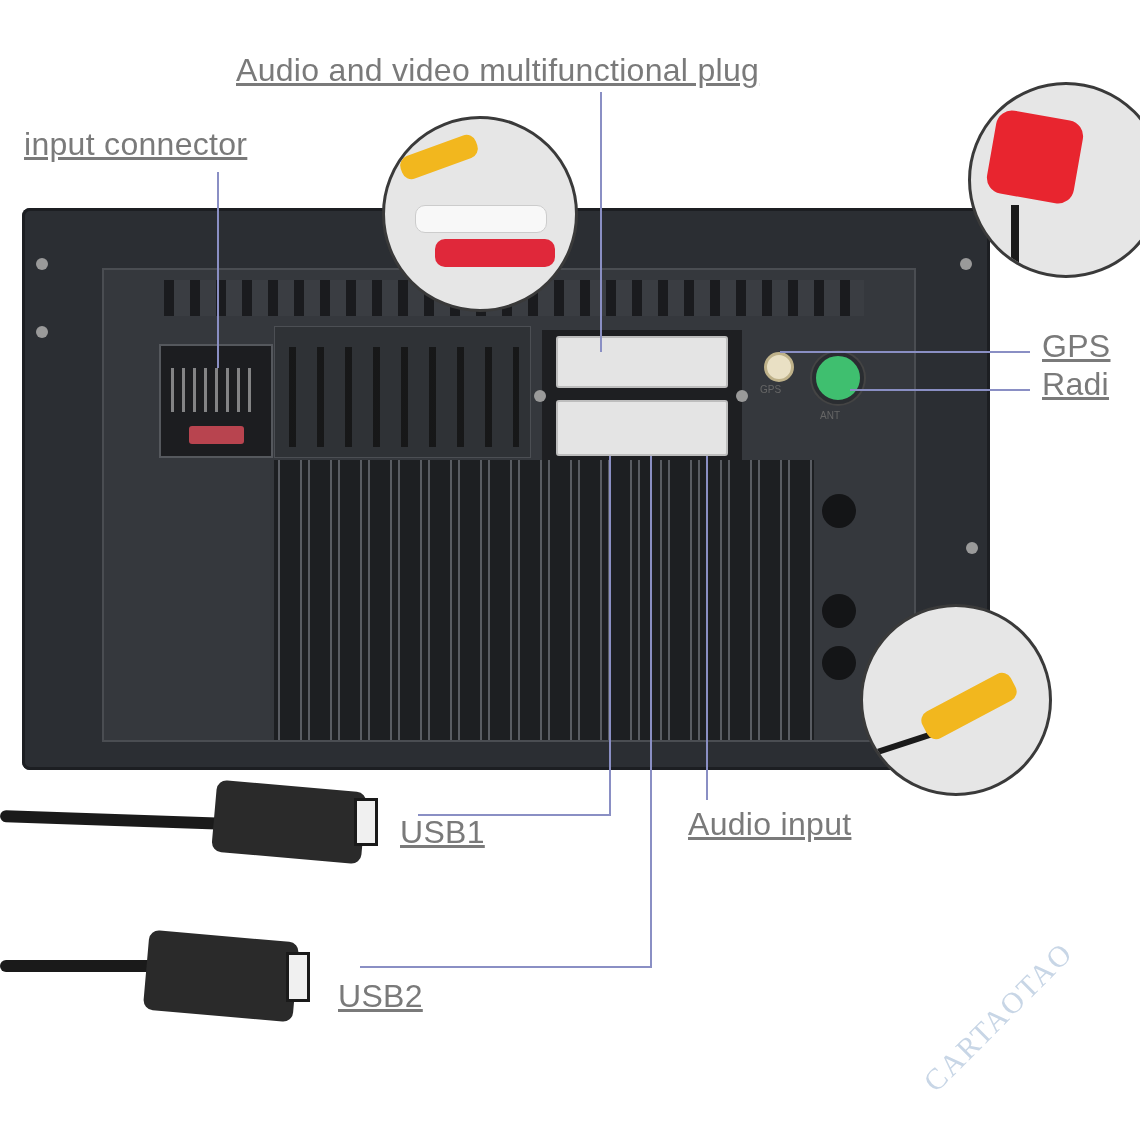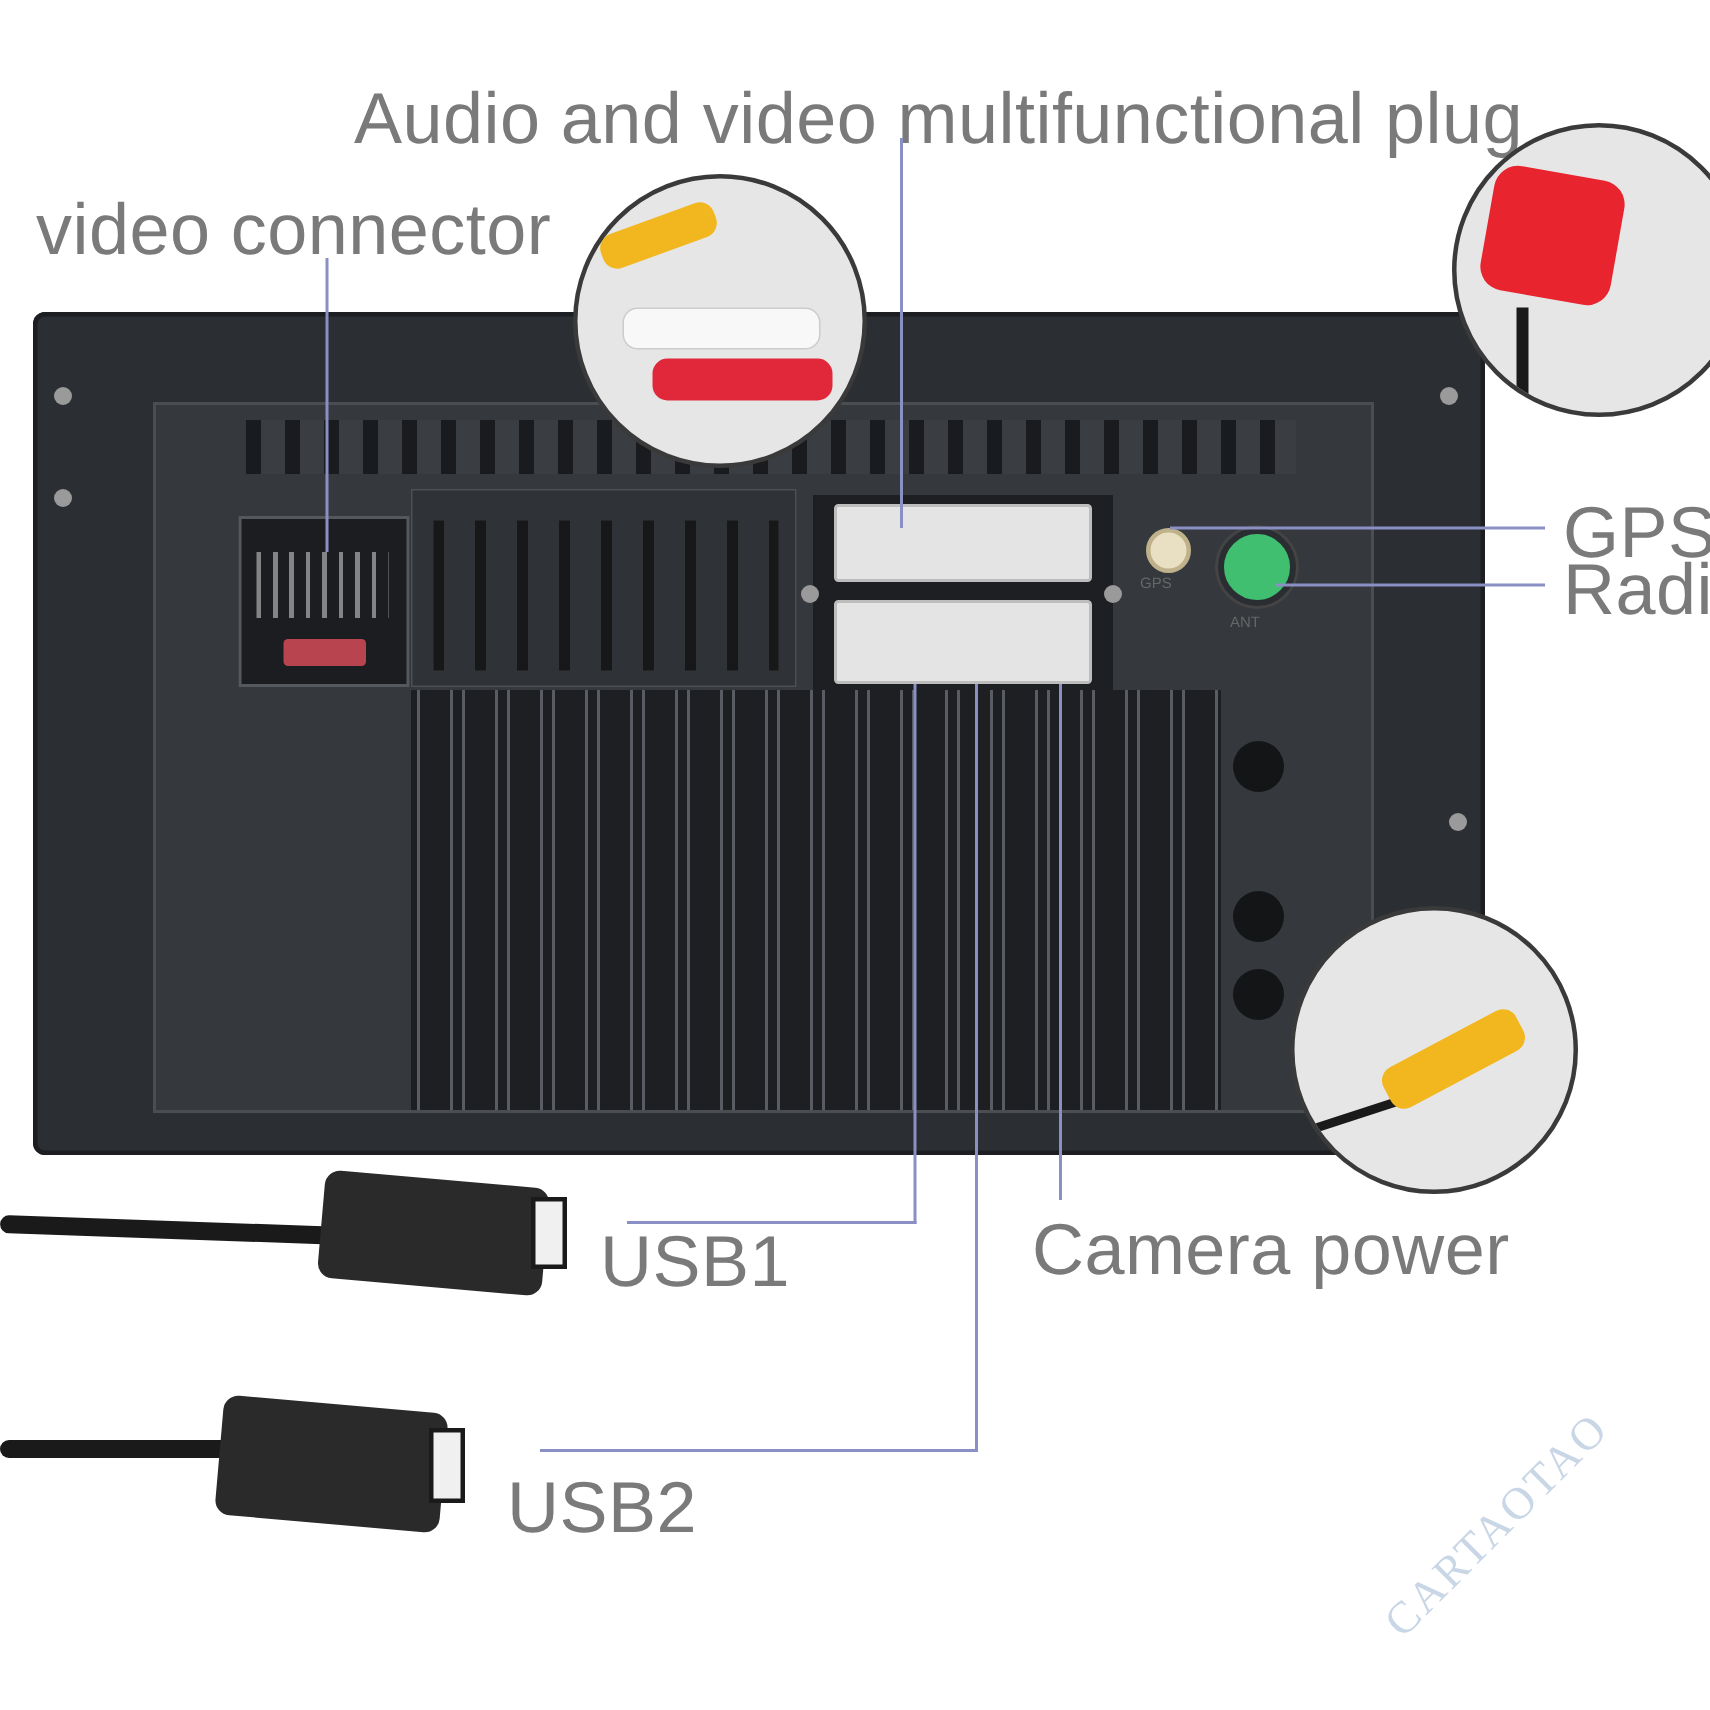--- a/index.html
+++ b/index.html
@@ -1,38 +1,38 @@
 <!DOCTYPE html>
 <html><head>
 <meta charset="utf-8">
 <style>
   html,body{margin:0;padding:0;background:#ffffff;}
   body{width:1140px;height:1140px;position:relative;overflow:hidden;font-family:"Liberation Sans",sans-serif;}
-  .label{position:absolute;color:#7a7a7a;font-size:48px;white-space:nowrap;letter-spacing:0.3px;}
+  .label{position:absolute;color:#7a7a7a;font-size:32px;white-space:nowrap;letter-spacing:0.3px;text-decoration:underline;}
   .line{position:absolute;background:#8a8fc4;}
   .unit{position:absolute;left:22px;top:208px;width:968px;height:562px;background:#2b2e33;border-radius:8px;box-shadow:inset 0 0 0 3px #1c1e22;}
   .inner{position:absolute;left:80px;top:60px;width:810px;height:470px;background:#35383d;border:2px solid #4a4d52;}
   .conn{position:absolute;background:#e4e4e4;border:2px solid #bdbdbd;border-radius:3px;}
   .screw{position:absolute;width:12px;height:12px;border-radius:50%;background:#9a9a9a;}
   .circle{position:absolute;border-radius:50%;background:#e6e6e6;border:3px solid #3a3a3a;overflow:hidden;}
   .usb-cable{position:absolute;background:#1a1a1a;}
   .usb-head{position:absolute;background:#2a2a2a;border-radius:10px;}
   .usb-port{position:absolute;background:#f0f0f0;border:3px solid #1a1a1a;}
   .watermark{position:absolute;left:900px;top:1000px;color:#c8d6e6;font-family:"Liberation Serif",serif;font-size:30px;transform:rotate(-45deg);letter-spacing:2px;}
 </style>
 </head>
 <body>
 
 <div class="label" style="left:236px;top:52px;">Audio and video multifunctional plug</div>
-<div class="label" style="left:24px;top:126px;">video connector</div>
+<div class="label" style="left:24px;top:126px;">input connector</div>
 <div class="label" style="left:1042px;top:328px;">GPS</div>
 <div class="label" style="left:1042px;top:366px;">Radi</div>
 <div class="label" style="left:400px;top:814px;text-align:center;">USB1</div>
 <div class="label" style="left:338px;top:978px;">USB2</div>
-<div class="label" style="left:688px;top:806px;">Camera power</div>
+<div class="label" style="left:688px;top:806px;">Audio input</div>
 
 <div class="unit">
   <div class="inner">
 
     <div style="position:absolute;left:60px;top:10px;width:700px;height:36px;background:repeating-linear-gradient(90deg,#1a1b1e 0 10px,#3a3d42 10px 26px);"></div>
 
     <div style="position:absolute;left:55px;top:74px;width:110px;height:110px;background:#1c1d20;border:2px solid #55585d;">
       <div style="position:absolute;left:10px;top:22px;width:88px;height:44px;background:repeating-linear-gradient(90deg,#d8d8d8 0 3px,transparent 3px 11px);opacity:0.55;"></div>
       <div style="position:absolute;left:28px;top:80px;width:55px;height:18px;background:#b8444f;border-radius:3px;"></div>
     </div>

